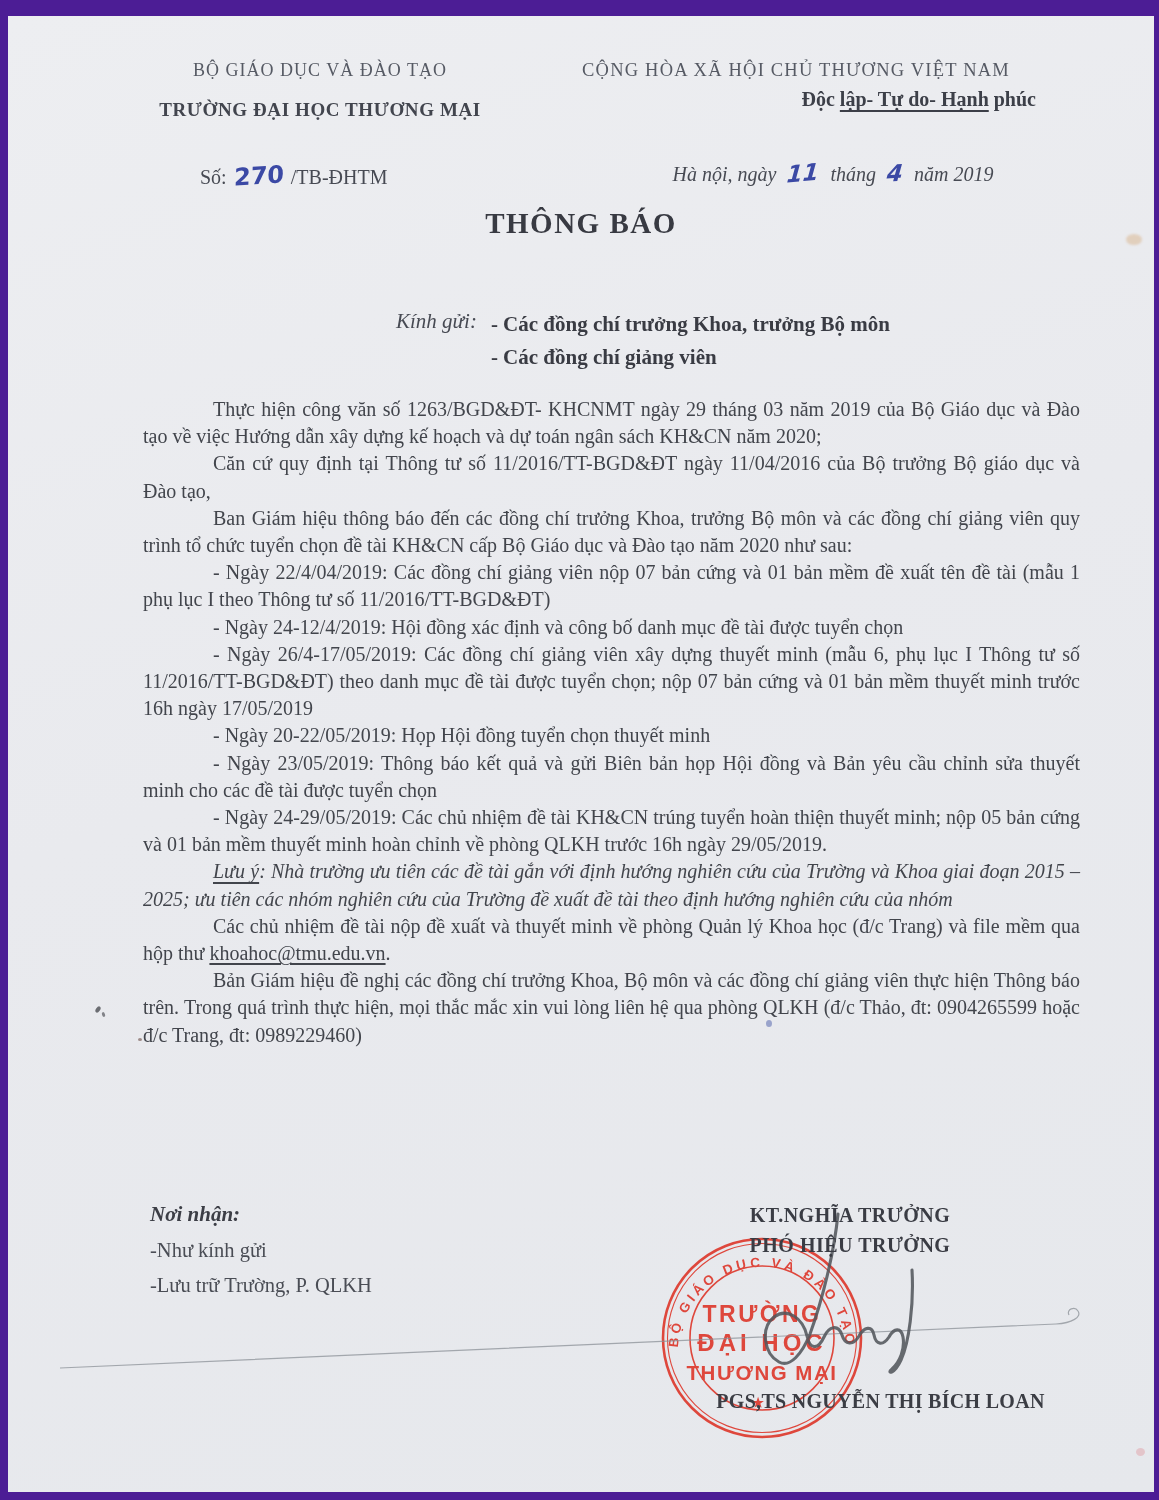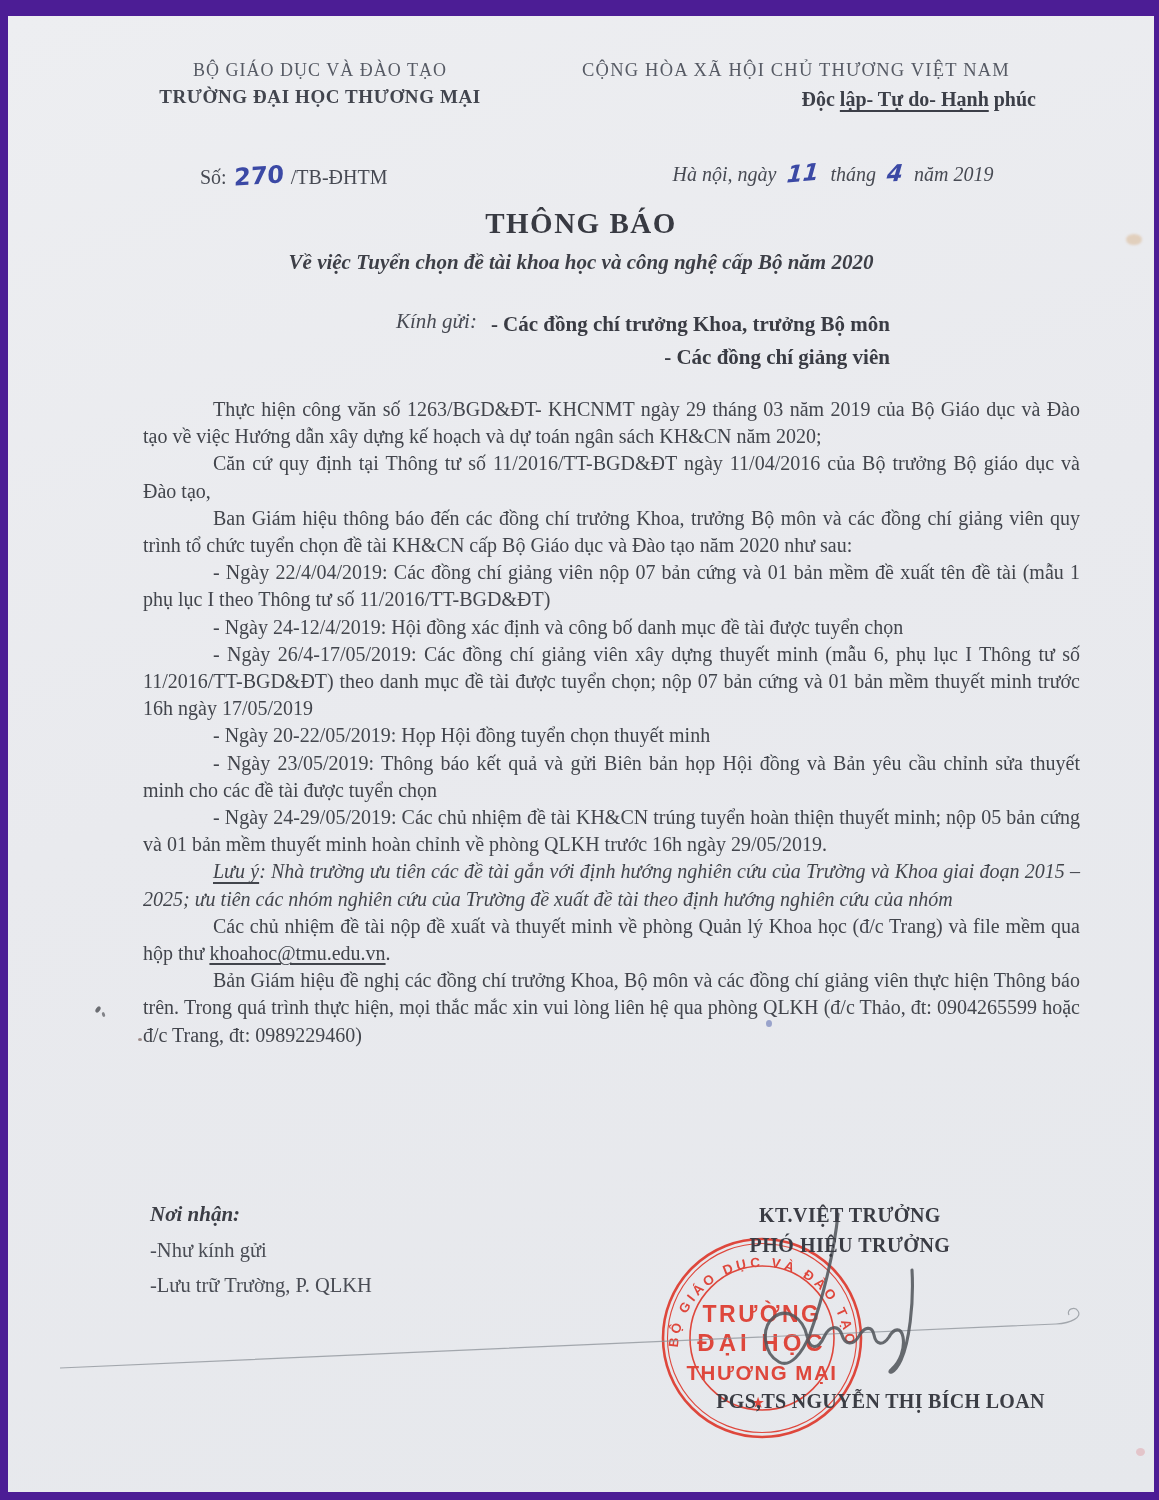--- a/index.html
+++ b/index.html
@@ -5,35 +5,35 @@
   html,body{margin:0;padding:0;background:#fbfbfb;}
   .canvas{position:relative;width:1159px;height:1500px;background:#4c1d95;overflow:hidden;
           font-family:"Liberation Serif","DejaVu Serif",serif;color:#3d3f47;}
   .page{position:absolute;left:8px;top:16px;right:5px;bottom:8px;
         background:linear-gradient(160deg,#edeef1 0%,#e9eaee 45%,#e6e8ec 100%);}
   
   .abs{position:absolute;}
   .center{text-align:center;}
   
   .org-line1{font-size:18px;letter-spacing:1px;color:#565a64;}
-  .org-line2{font-size:19px;font-weight:bold;letter-spacing:.6px;color:#42454e;margin-top:5px;}
+  .org-line2{font-size:19px;font-weight:bold;letter-spacing:.6px;color:#42454e;margin-top:18px;}
   .motto-line1{font-size:18.5px;letter-spacing:1.2px;color:#565a64;}
   .motto-line2{font-size:20px;font-weight:bold;color:#3c3f48;margin-top:7px;text-align:right;}
   .u-motto{text-decoration:underline;text-decoration-thickness:2px;text-underline-offset:4px;}
   .so-line{font-size:20px;color:#474a53;}
   .date-line{font-size:20px;font-style:italic;color:#474a53;}
   .hand{font-family:"DejaVu Sans",cursive;color:#3b49a5;font-weight:bold;display:inline-block;}
   .hand-so{font-size:24px;transform:rotate(-4deg) skewX(-6deg);margin:0 2px;}
   .hand-day{font-size:23px;transform:rotate(-5deg) skewX(-10deg);margin:0 6px;}
   .hand-month{font-size:23px;transform:rotate(-3deg) skewX(-8deg);margin:0 6px;}
   
   .doc-title{font-size:29px;font-weight:bold;letter-spacing:1.5px;color:#383a42;}
   .doc-subtitle{font-size:21px;font-weight:bold;font-style:italic;color:#3d3f47;}
   
-  .kg-wrap{display:flex;gap:14px;font-size:21px;text-align:right;}
+  .kg-wrap{display:flex;gap:14px;font-size:21px;}
   .kg-label{font-style:italic;color:#474a53;white-space:nowrap;padding-top:1px;}
   .kg-items{font-weight:bold;color:#393b43;line-height:33px;}
   
   .body-text{font-size:20px;line-height:27.2px;text-align:justify;color:#42454c;}
   .body-text p{margin:0;text-indent:70px;}
   .note{font-style:italic;}
   .u-note{text-decoration:underline;text-decoration-thickness:1.5px;text-underline-offset:4px;}
   .u-mail{text-decoration:underline;text-decoration-thickness:1.5px;text-underline-offset:3px;}
   
   .noinhan-label{font-size:21px;font-weight:bold;font-style:italic;color:#3c3e46;}
@@ -66,21 +66,20 @@
     </div>
     <div class="abs date-line" style="left:600px;top:144px;width:450px;text-align:center;">
       <span>Hà nội, ngày</span>
       <span class="hand hand-day">11</span>
       <span>tháng</span>
       <span class="hand hand-month">4</span>
       <span>năm 2019</span>
     </div>
 
     <div class="abs center doc-title" style="left:0;top:191px;width:1146px;">THÔNG BÁO</div>
-    <div class="abs center doc-subtitle" style="left:0;top:234px;width:1146px;">Về việc Tuyển chọn đề tài khoa học và công nghệ cấp Bộ năm 2020</div>
 
     <div class="abs kg-wrap" style="left:388px;top:292px;">
       <div class="kg-label">Kính gửi:</div>
       <div class="kg-items">
         <div>- Các đồng chí trưởng Khoa, trưởng Bộ môn</div>
         <div>- Các đồng chí giảng viên</div>
       </div>
     </div>
 
     <div class="abs body-text" style="left:135px;top:380px;width:937px;">
@@ -100,21 +99,21 @@
 
     <div class="abs" style="left:142px;top:1186px;">
       <div class="noinhan-label">Nơi nhận:</div>
       <div class="noinhan-items">
         <div>-Như kính gửi</div>
         <div>-Lưu trữ Trường, P. QLKH</div>
       </div>
     </div>
 
     <div class="abs center" style="left:617px;top:1184px;width:450px;z-index:3;">
-      <div class="sign-title">KT.VIỆT TRƯỞNG</div>
+      <div class="sign-title">KT.NGHĨA TRƯỞNG</div>
       <div class="sign-title">PHÓ HIỆU TRƯỞNG</div>
     </div>
 
     <svg class="abs" style="left:649px;top:1217px;z-index:1;opacity:.92;" width="210" height="210" viewBox="0 0 210 210">
       <g fill="none" stroke="#de3a2e">
         <circle cx="105" cy="105" r="99" stroke-width="2.6"></circle>
         <circle cx="105" cy="105" r="94.5" stroke-width="1.1"></circle>
         <circle cx="105" cy="105" r="72" stroke-width="1.6"></circle>
       </g>
       <defs>

